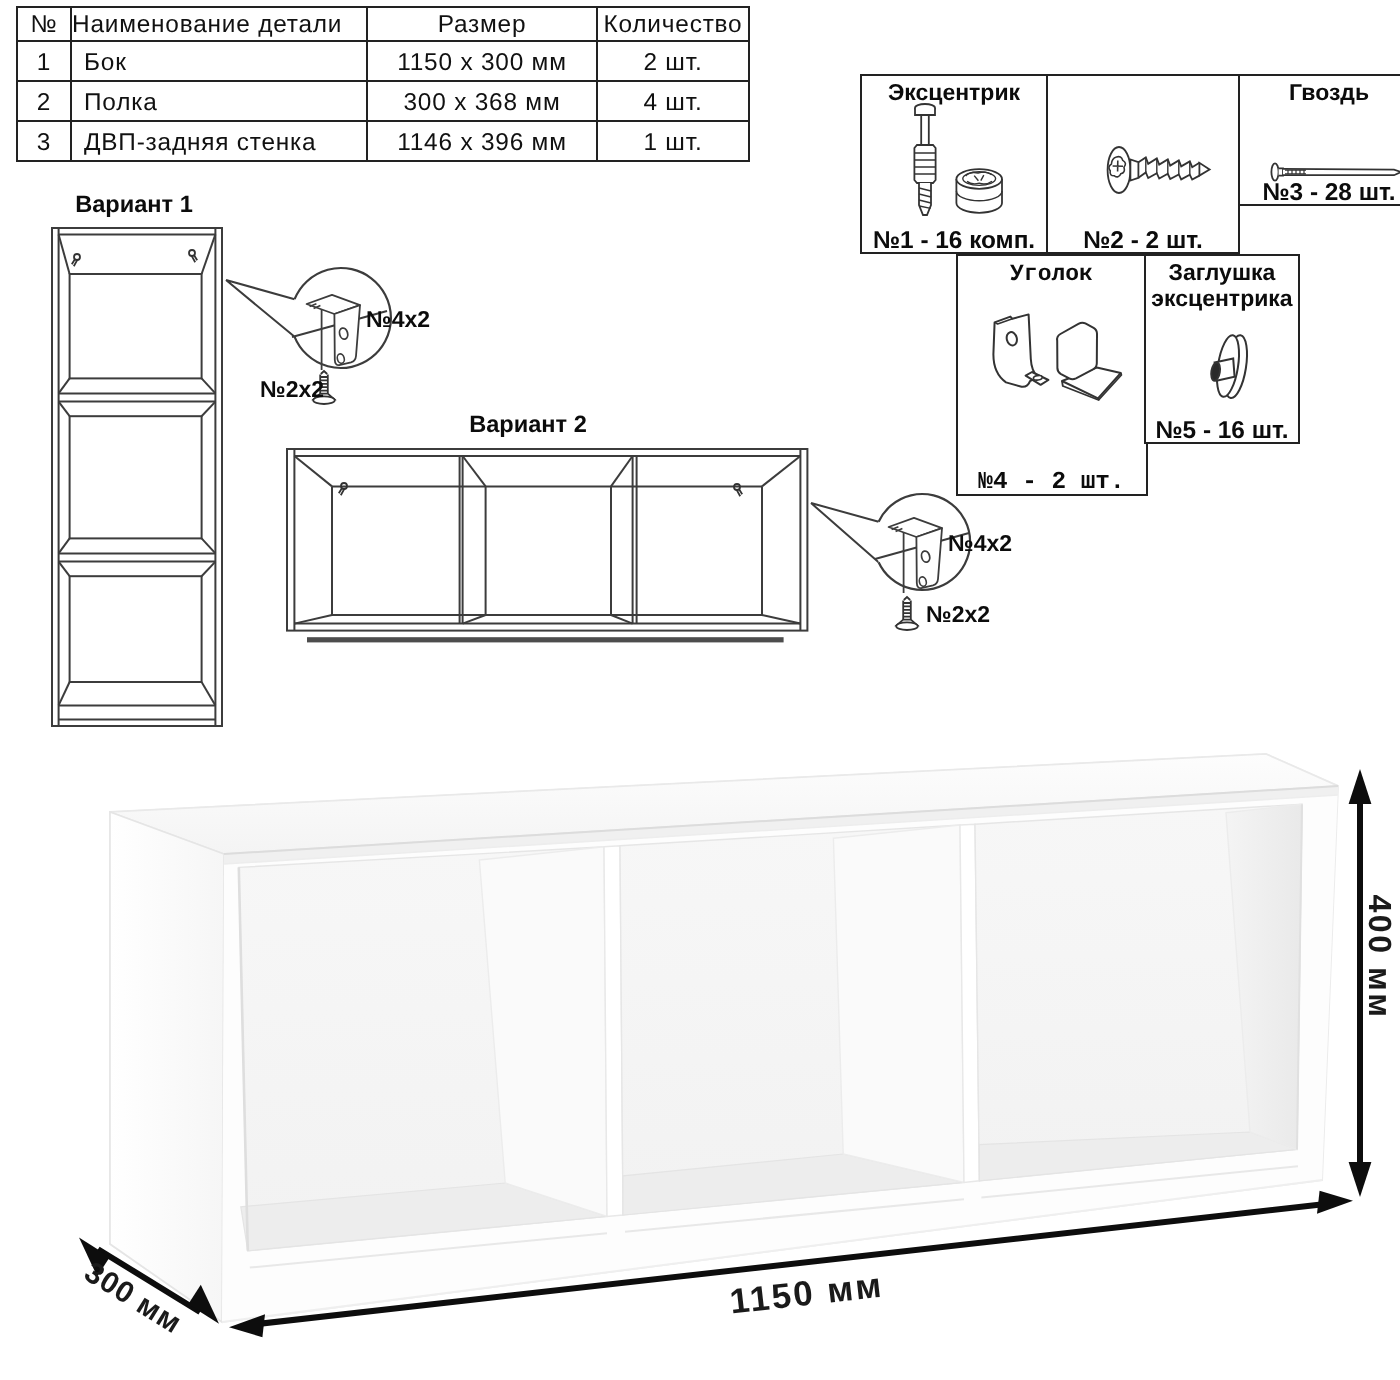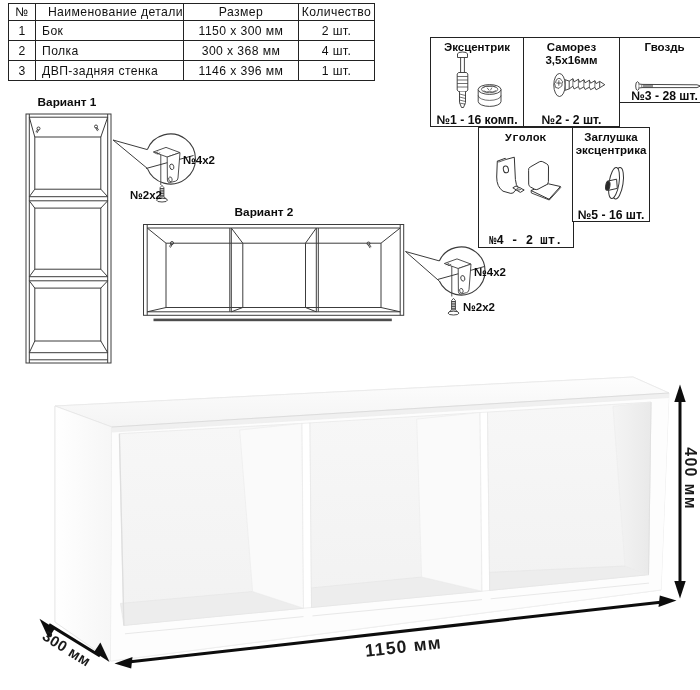--- a/index.html
+++ b/index.html
@@ -227,21 +227,21 @@
   <use href="#vscrew" transform="translate(453.5,298.5)"></use>
   <text x="474" y="275.5" font-size="11.5" font-weight="bold" fill="#0c0c0c" stroke="none">№4х2</text>
   <text x="463" y="311" font-size="11.5" font-weight="bold" fill="#0c0c0c" stroke="none">№2х2</text>
 </g>
 </svg>
 
 <table class="parts">
   <tbody>
         <tr>
           <th class="cnum">№</th>
-          <th class="cname" style="text-align:right;padding-left:0 !important;">Наименование детали</th>
+          <th class="cname" style="text-align:left;padding-left:0 !important;">Наименование детали</th>
           <th class="csize">Размер</th>
           <th class="cqty">Количество</th>
         </tr>
   <tr>
           <td class="cnum">1</td>
           <td class="cname">Бок</td>
           <td class="csize">1150 х 300 мм</td>
           <td class="cqty">2 шт.</td>
         </tr>
   <tr>
@@ -280,21 +280,20 @@
       <ellipse cx="58.6" cy="51.3" rx="8.2" ry="3.4" stroke-width="0.7"></ellipse>
       <path d="M51.8,50 Q54,47.6 58,48.5 Q62.5,47.3 64.8,49.3" stroke-width="0.7" fill="none"></path>
       <path d="M52.5,52.7 Q55,54.6 58.6,53.6 Q62,54.8 65,52.6" stroke-width="0.7" fill="none"></path>
       <path d="M56.1,49.8 L58.2,52.4 M60.9,49.6 L59.4,52.3" stroke-width="0.7" fill="none"></path>
     </g>
   </svg>
   <div class="q">№1 - 16 комп.</div>
 </div>
 
 <div class="hw" id="hw2" style="left:503px;top:37px;width:97px;height:90px;">
-  <div class="t">Саморез<br>3,5х16мм</div>
   <svg width="95" height="87" viewBox="0 0 95 87">
 
     <g stroke="#333" stroke-width="0.9" fill="#fff">
       <ellipse cx="35.5" cy="47" rx="5.7" ry="11.5"></ellipse>
       <path d="M34.2,40.5 Q36.6,39.7 37.4,42.2 Q39.7,43.5 38,45.6 Q38.8,48.4 36.4,48.9 Q35.2,51.3 33.2,49.9 Q30.7,50 31.1,47.4 Q29.6,45.3 31.7,44 Q31.9,41.2 34.2,40.5 Z" stroke-width="0.8" fill="none"></path>
       <path d="M34.9,42.3 L34.8,47.7 M32.3,45 L37.5,45.1" stroke-width="0.8" fill="none"></path>
       <path d="M41.2,41.7 L41.2,52.3 L45.2,50.9 L45.2,43.1 Z"></path>
       <path d="M45.2,43.1 L48.9,40.7 L50.1,43.9 L54.4,41.2 L55.6,44.3 L59.9,41.7 L61.1,44.8 L65.4,42.2 L66.6,45.2 L70.9,42.7 L72.1,45.6 L75.7,43.4" fill="none"></path>
       <path d="M45.2,50.9 L48.9,48.2 L50.1,51 L54.4,48.6 L55.6,51.3 L59.9,48.9 L61.1,51.5 L65.4,49.2 L66.6,51.7 L70.9,49.4 L72.1,51.8 L75.7,49.8" fill="none"></path>
       <path d="M48.9,40.7 L48.9,48.2 M54.4,41.2 L54.4,48.6 M59.9,41.7 L59.9,48.9 M65.4,42.2 L65.4,49.2 M70.9,42.7 L70.9,49.4" stroke-width="0.7" fill="none"></path>

